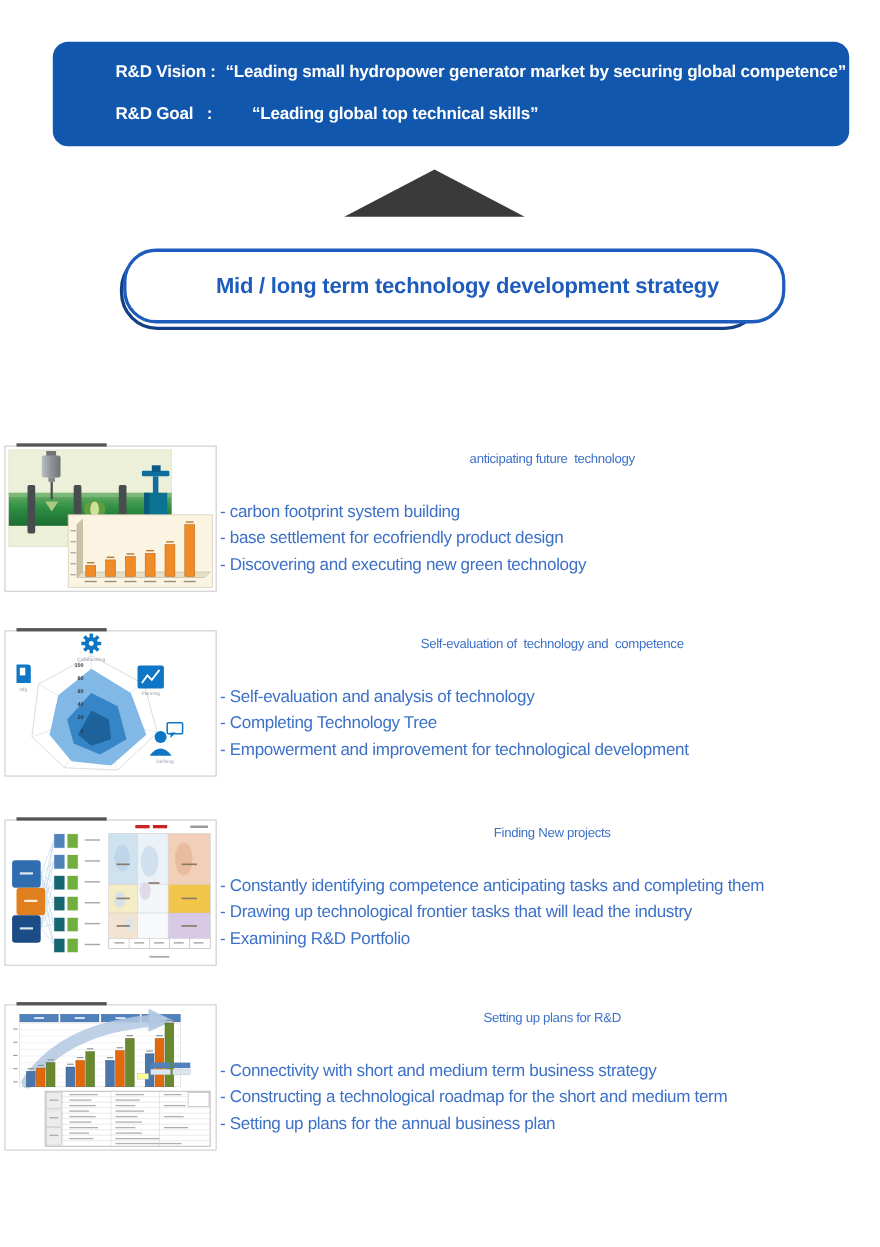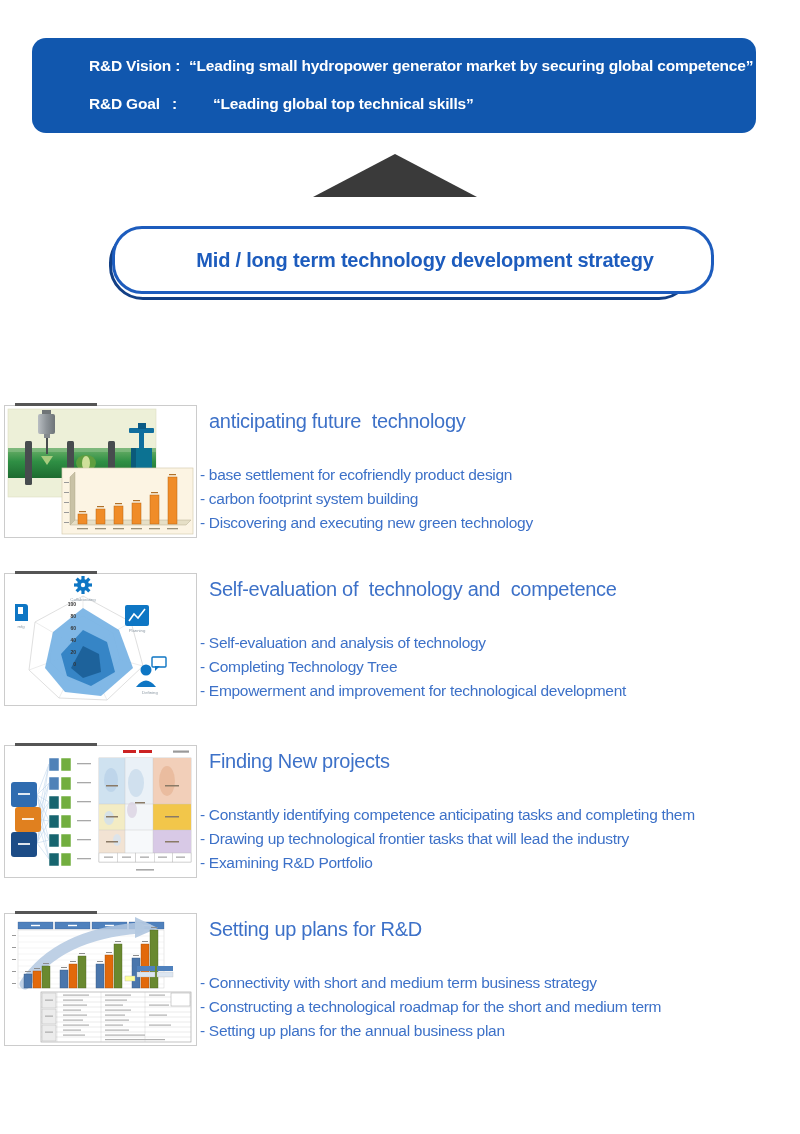--- a/index.html
+++ b/index.html
@@ -2,21 +2,21 @@
 <html style="--banner-bg: #1157ae; --banner-text: #ffffff; --body-text: #3d71c8; --strategy-border: #1d5cbd; --strategy-shadow: #123f85; --strategy-text: #1d5cbd; --triangle: #3a3a3a; --thumb-border: #cccccc;"><head>
 <meta charset="utf-8">
 <style>
   html,body{margin:0;padding:0;background:#fff;}
   #page{
     position:relative;width:800px;height:1134px;background:#fff;overflow:hidden;
     font-family:"Liberation Sans",sans-serif;
   }
   
   .banner{
-    position:absolute;left:32px;top:38px;width:724px;height:95px;
+    position:absolute;left:48px;top:38px;width:724px;height:95px;
     background:var(--banner-bg,#1157ae);border-radius:14px;color:var(--banner-text,#fff);
   }
   .banner-row{position:absolute;left:57px;display:flex;align-items:baseline;
     font-size:15.5px;font-weight:bold;letter-spacing:-0.2px;white-space:pre;}
   .banner-row .b-label{display:inline-block;min-width:100px;}
   .banner-row.r1{top:19px;}
   .banner-row.r2{top:57px;gap:24px;}
   
   .triangle{
     position:absolute;left:313px;top:154px;width:0;height:0;
@@ -38,22 +38,22 @@
   .section{position:absolute;left:4px;width:792px;display:flex;}
   .s0{top:405px;} .s1{top:573px;} .s2{top:745px;} .s3{top:913px;}
   .thumb{
     position:relative;width:191px;height:131px;background:#fff;
     border:1px solid var(--thumb-border,#ccc);flex:none;
   }
   .thumb svg{display:block;width:191px;height:131px;}
   .thumb .peek-bar{position:absolute;left:10px;top:-3px;width:82px;height:3px;background:#555;}
   .sec-text{margin-left:3px;width:595px;display:flex;flex-direction:column;}
   .sec-title{
-    margin-top:5px;padding-left:9px;font-size:20px;letter-spacing:-0.3px;
-    color:var(--body-text,#3d71c8);white-space:pre-wrap;
+    margin-top:5px;padding-left:9px;font-size:12px;letter-spacing:-0.3px;
+    color:var(--body-text,#3d71c8);white-space:pre-wrap;text-align:center;
   }
   .bullets{margin-top:30px;}
   .bullet{
     font-size:15.5px;line-height:24px;letter-spacing:-0.3px;
     color:var(--body-text,#3d71c8);white-space:pre-wrap;
   }
   .tiny-label{font-size:4.3px;fill:#8d9aa5;}
   .tick{font-size:5px;fill:#333;font-weight:bold;}
 </style>
 </head>
@@ -155,22 +155,22 @@
               <rect x="126" y="122" width="11" height="1.3"></rect>
             <rect x="144" y="122" width="11" height="1.3"></rect>
               <rect x="162" y="122" width="11" height="1.3"></rect>
           </g>
         </g>
       </svg>
     </div>
     <div class="sec-text">
       <div class="sec-title">anticipating future  technology</div>
       <div class="bullets">
+        <div class="bullet">- carbon footprint system building</div>
         <div class="bullet">- base settlement for ecofriendly product design</div>
-        <div class="bullet">- carbon footprint system building</div>
         <div class="bullet">- Discovering and executing new green technology</div>
       </div>
     </div>
   </div>
 
   <div class="section s1">
     <div class="thumb">
       <div class="peek-bar"></div>
       <svg viewBox="0 0 191 131">
         <g fill="none" stroke="#c9c9c9" stroke-width="0.6">

